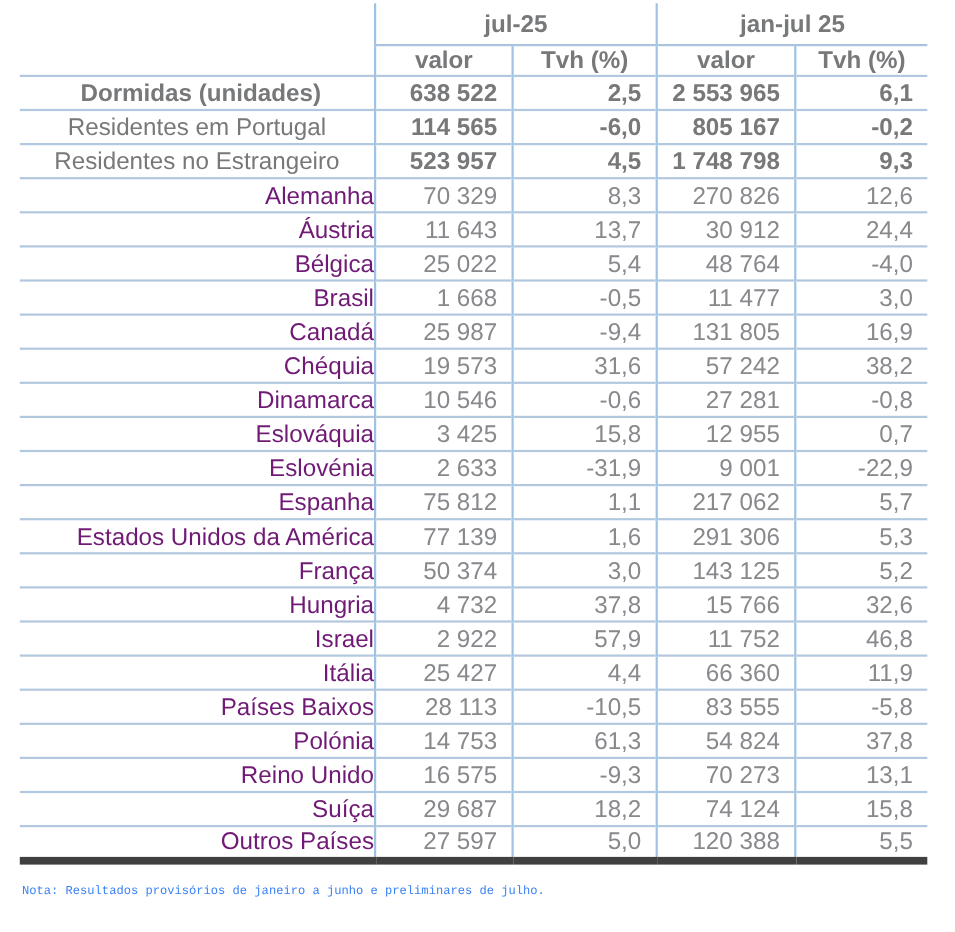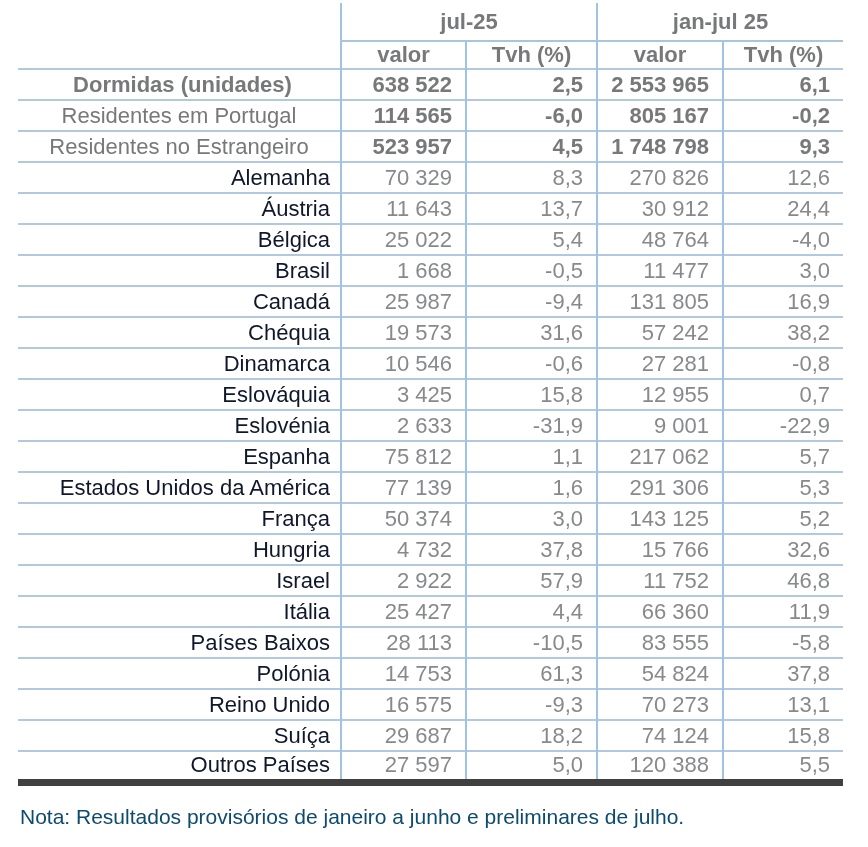--- a/index.html
+++ b/index.html
@@ -57,35 +57,35 @@
     font-weight: bold;
     color: #77787a;
   }
   td.lbl-subtotal {
     text-align: center;
     font-weight: normal;
     color: #77787a;
   }
   td.lbl-country {
     text-align: right;
-    padding-right: 10px;
-    color: #0f172a;
+    color: #701a75;
   }
   td.val {
     text-align: right;
     padding-right: 13px;
   }
   tr.bold td.val {
     font-weight: bold;
     color: #77787a;
   }
   .note {
     margin: 19px 0 0 20px;
-    font-size: 21px;
-    color: #0c4a6e;
+    font-size: 11px;
+    color: #3b82f6;
+    font-family: Liberation Mono, monospace;
   }
 </style>
 </head>
 <body>
 
 <div class="page">
 
   <table class="stats">
     <colgroup>
       <col class="c-label">

